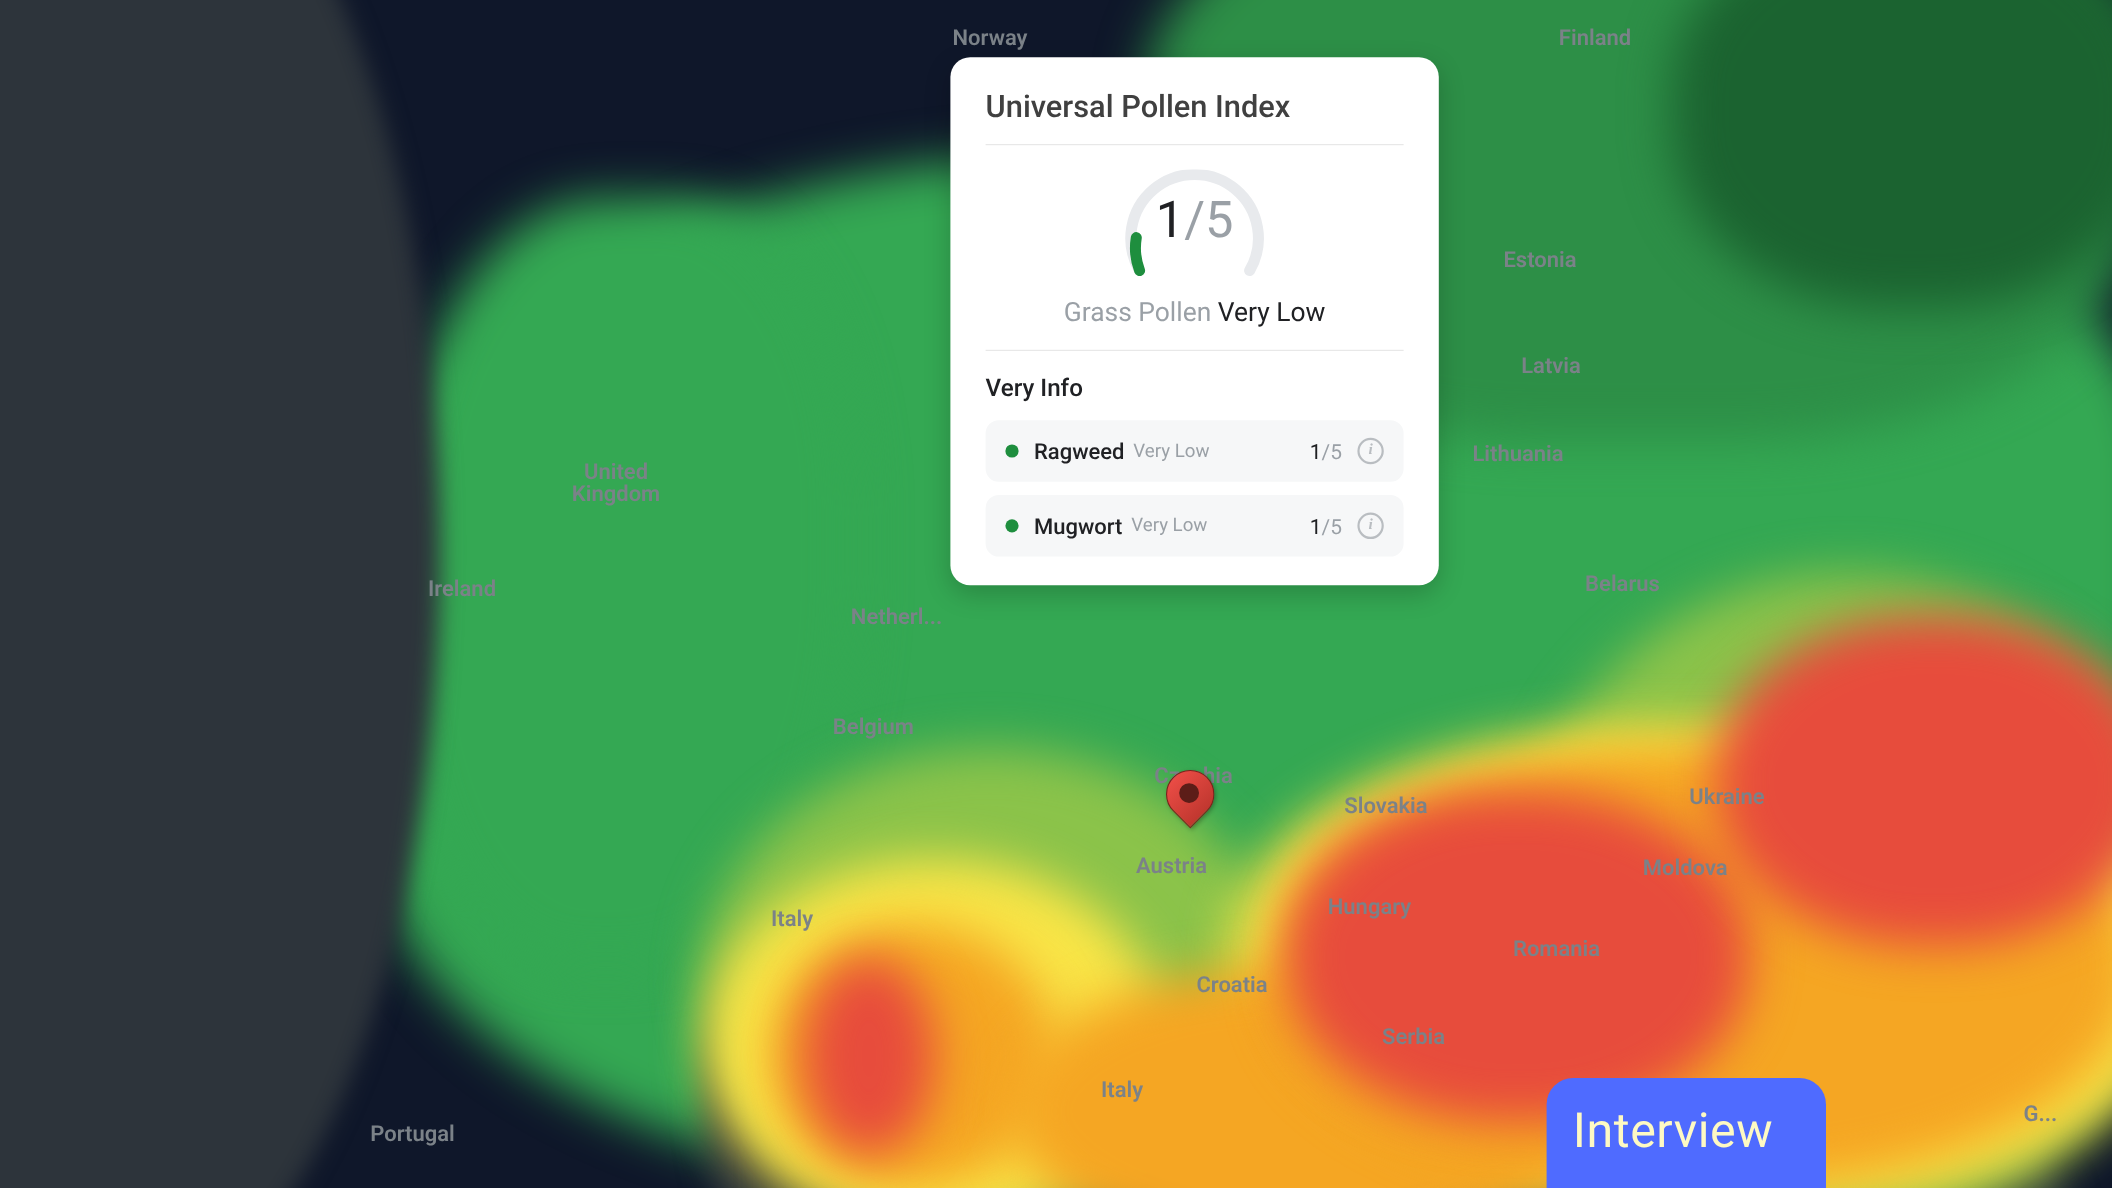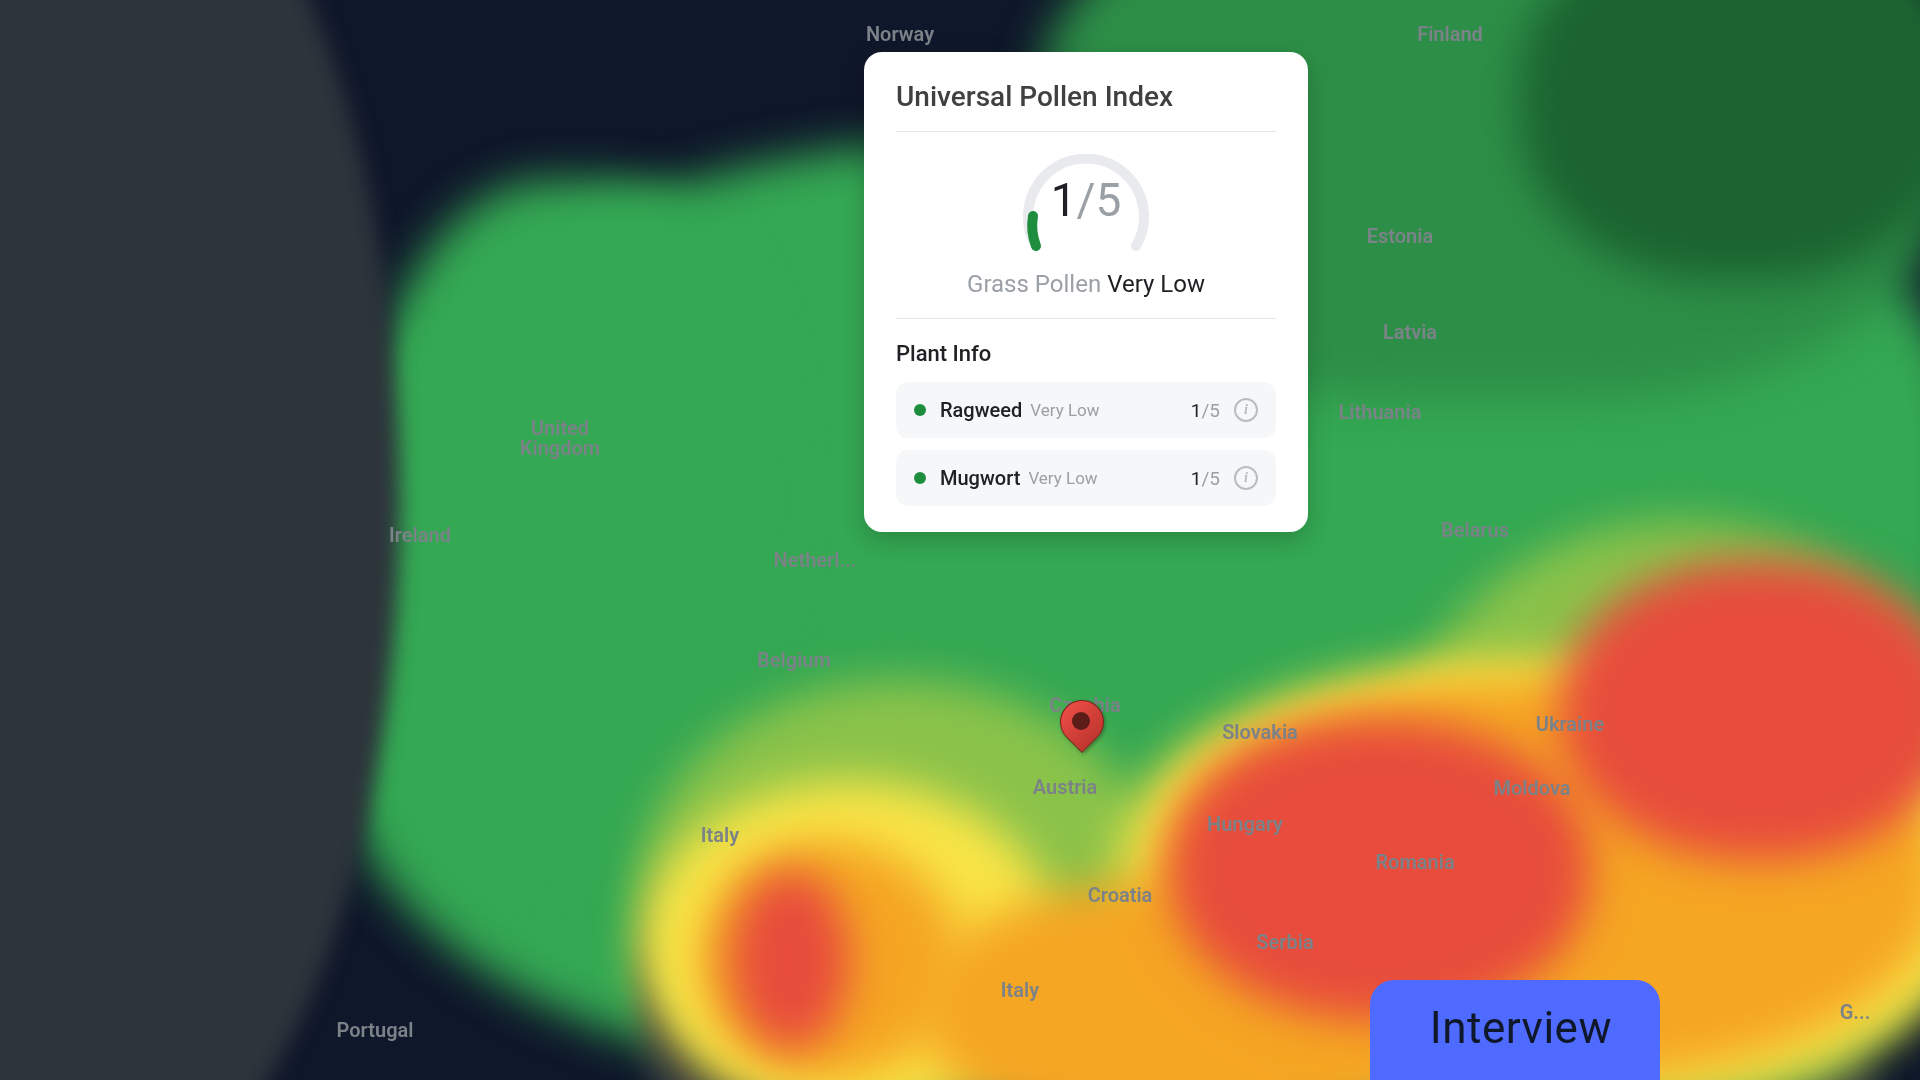--- a/index.html
+++ b/index.html
@@ -86,23 +86,23 @@
 .info-icon {
   width: 24px; height: 24px; border: 2px solid #b9bdc1;
   border-radius: 50%; margin-left: 14px;
   display: flex; align-items: center; justify-content: center;
   color: #b9bdc1; font-size: 14px; font-weight: 600;
   font-family: Georgia, serif; font-style: italic;
   flex-shrink: 0;
 }
 .interview-btn {
   position: absolute; bottom: 0; right: 260px;
-  background: #4f6bff; color: #0f172a;
+  background: #4f6bff; color: #fef9c3;
   font-size: 44px; font-weight: 400;
-  padding: 22px 48px 26px 60px;
+  padding: 22px 48px 26px 24px;
   border-radius: 24px 24px 0 0;
   z-index: 30;
   letter-spacing: 0.5px;
 }
 </style>
 </head>
 <body>
 
 <div class="map-container">
   <div class="heatmap-layer">
@@ -176,21 +176,21 @@
       </svg>
       <div class="gauge-text">
         <span>1</span><span class="denom">/5</span>
       </div>
     </div>
     <div class="main-label">
       <span>Grass Pollen</span><span class="level">Very Low</span>
     </div>
   </div>
   <hr class="divider">
-  <div class="section-title">Plant Info</div>
+  <div class="section-title">Very Info</div>
   <div id="plant-list">
       <div class="plant-row">
         <span class="dot"></span>
         <span class="plant-name">Ragweed</span>
         <span class="plant-level">Very Low</span>
         <span class="plant-score">1<span class="denom">/5</span></span>
         <span class="info-icon">i</span>
       </div>
       <div class="plant-row">
         <span class="dot"></span>

